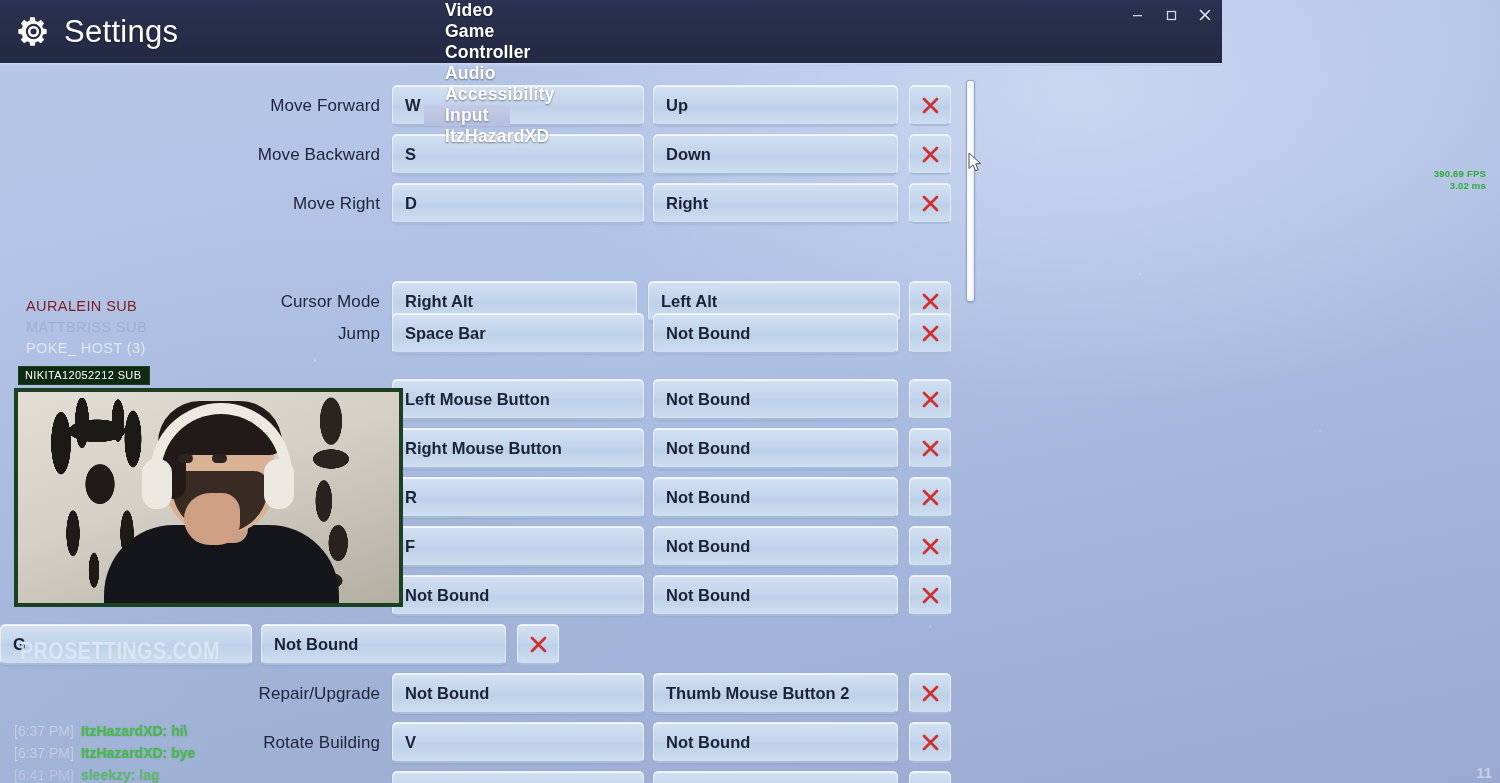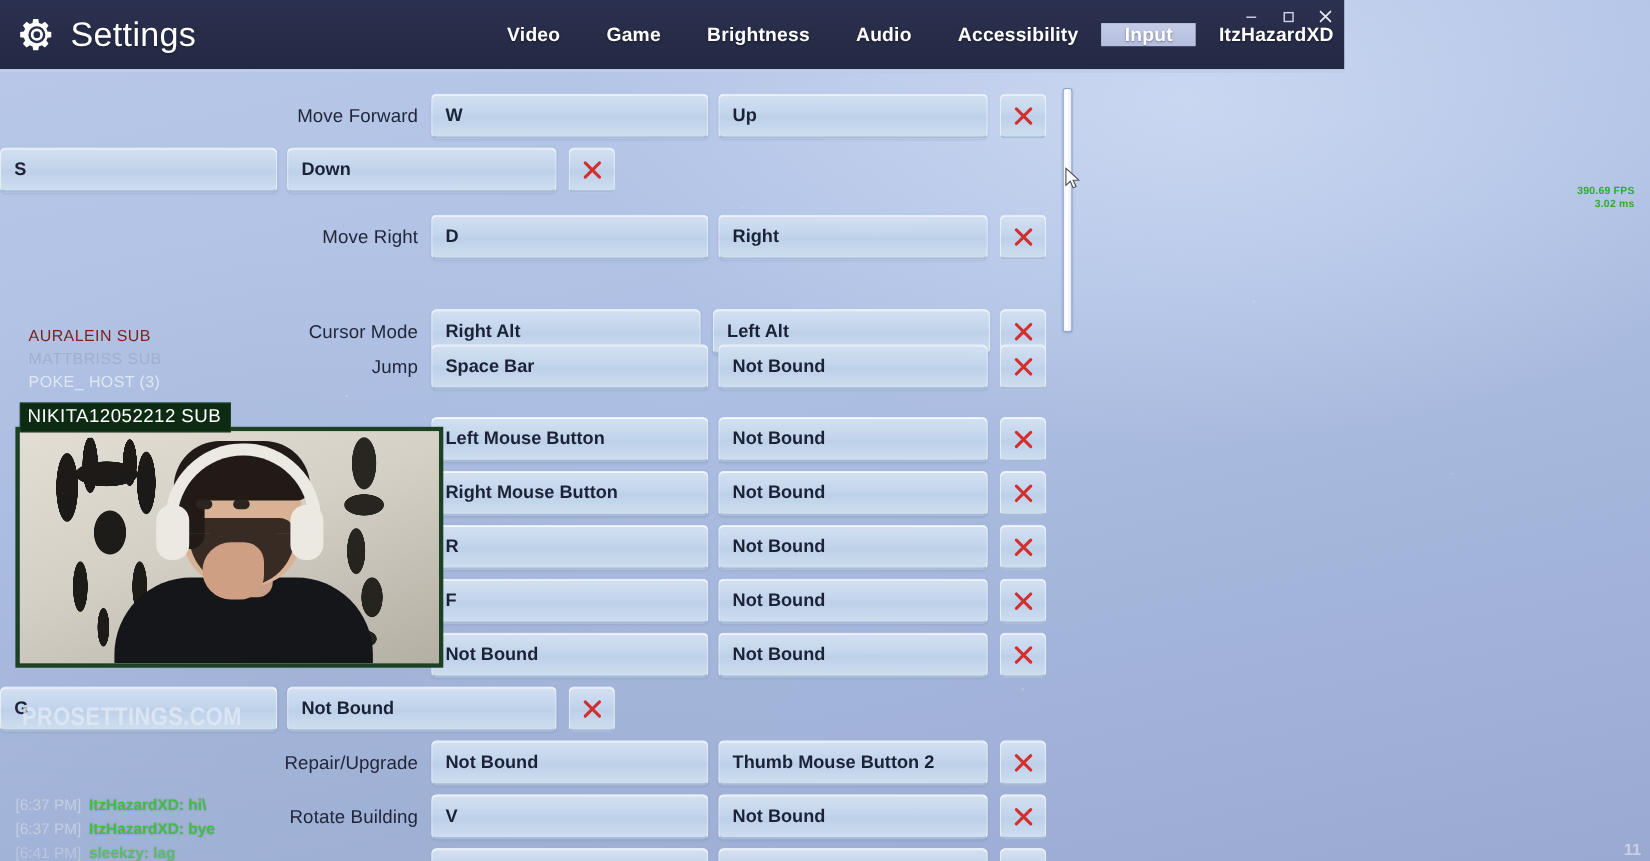--- a/index.html
+++ b/index.html
@@ -40,22 +40,22 @@
     background:linear-gradient(180deg,#ccd8ef,#b9c8e8);
   }
   .brand{ display:flex; align-items:center; gap:13px; padding-left:16px; }
   .gear{ width:35px; height:35px; display:block; }
   .brand-title{
     color:#fff; font-size:31px; font-weight:400; letter-spacing:.3px;
     text-shadow:0 1px 2px rgba(0,0,0,.35);
   }
 
   nav#tabs{
-    position:absolute; left:440px; top:0; height:63px;
-    display:flex; align-items:center;
+    position:absolute; left:424px; top:0; height:63px;
+    display:flex; align-items:flex-start;flex-direction:column;
   }
   .tab{
     display:flex; align-items:center; padding:0 21px;
     color:#ffffff; font-size:17.5px; font-weight:bold; letter-spacing:.2px;
     cursor:pointer; white-space:nowrap;
     text-shadow:0 1px 2px rgba(0,0,0,.45);
   }
   .tab.active{
     background:linear-gradient(180deg,#c3cbe6 0%,#b6bfdf 100%);
     color:#ffffff;
@@ -216,21 +216,21 @@
   }
   #webcam .cup{
     position:absolute; width:30px; height:50px; background:#ece9e3; border-radius:14px;
   }
   #webcam .cup.l{ left:28px; bottom:94px; }
   #webcam .cup.r{ left:150px; bottom:94px; }
 
   #camlabel{
     position:absolute; left:18px; top:366px; z-index:31;
     background:#0d2b13; color:#ffffff;
-    font-size:17px; letter-spacing:.4px;
+    font-size:11px; letter-spacing:.4px;
     padding:2px 8px 3px 6px;
     border:1px solid #1c4022;
   }
 
   
   #watermark{
     position:absolute; left:20px; top:638px; z-index:30;
     color:rgba(226,233,245,.78); font-size:23px; font-weight:bold;
     letter-spacing:.5px; transform:scaleX(.86); transform-origin:left center;
   }
@@ -269,21 +269,21 @@
         <path fill="#ffffff" d="M12 8.2a3.8 3.8 0 1 0 0 7.6 3.8 3.8 0 0 0 0-7.6zm0 5.9a2.1 2.1 0 1 1 0-4.2 2.1 2.1 0 0 1 0 4.2z"></path>
         <path fill="#ffffff" d="M21 13.6v-3.2l-2.4-.4a6.9 6.9 0 0 0-.7-1.7l1.4-2-2.3-2.3-2 1.4a6.9 6.9 0 0 0-1.7-.7L12.9 2.3H9.7L9.3 4.7c-.6.16-1.16.4-1.7.7l-2-1.4L3.3 6.3l1.4 2c-.3.54-.54 1.1-.7 1.7l-2.4.4v3.2l2.4.4c.16.6.4 1.16.7 1.7l-1.4 2 2.3 2.3 2-1.4c.54.3 1.1.54 1.7.7l.4 2.4h3.2l.4-2.4c.6-.16 1.16-.4 1.7-.7l2 1.4 2.3-2.3-1.4-2c.3-.54.54-1.1.7-1.7l2.4-.4zM12 17.3a5.3 5.3 0 1 1 0-10.6 5.3 5.3 0 0 1 0 10.6z"></path>
       </svg>
     </span>
     <span class="brand-title">Settings</span>
   </div>
 
   <nav id="tabs">
     <div class="tab">Video</div>
     <div class="tab">Game</div>
-    <div class="tab">Brightness</div>
+    <div class="tab">Controller</div>
     <div class="tab">Audio</div>
     <div class="tab">Accessibility</div>
     <div class="tab active">Input</div>
     <div class="tab">ItzHazardXD</div>
   </nav>
 
   <div id="wincontrols">
     <div class="wc">
       <svg width="11" height="11" viewBox="0 0 11 11">
           <rect x="1" y="5" width="9" height="1.3" fill="#cfd4e4"></rect>
@@ -309,30 +309,31 @@
     <div class="bindfield primary">W</div>
     <div class="bindfield secondary">Up</div>
     <div class="clearbtn">
       <svg width="19" height="19" viewBox="0 0 19 19">
           <path d="M3 3 L16 16 M16 3 L3 16" stroke="#d2302f" stroke-width="2.8" stroke-linecap="round"></path>
         </svg>
     </div>
   </div>
 
   <div class="row" style="top:67px">
+    <div class="row-label">Move Backward</div>
     <div class="bindfield primary">S</div>
     <div class="bindfield secondary">Down</div>
     <div class="clearbtn">
       <svg width="19" height="19" viewBox="0 0 19 19">
           <path d="M3 3 L16 16 M16 3 L3 16" stroke="#d2302f" stroke-width="2.8" stroke-linecap="round"></path>
         </svg>
     </div>
   </div>
 
-  <div class="row" style="top:128px">
+  <div class="row" style="top:116px">
     <div class="row-label">Move Right</div>
     <div class="bindfield primary">D</div>
     <div class="bindfield secondary">Right</div>
     <div class="clearbtn">
       <svg width="19" height="19" viewBox="0 0 19 19">
           <path d="M3 3 L16 16 M16 3 L3 16" stroke="#d2302f" stroke-width="2.8" stroke-linecap="round"></path>
         </svg>
     </div>
   </div>
 

